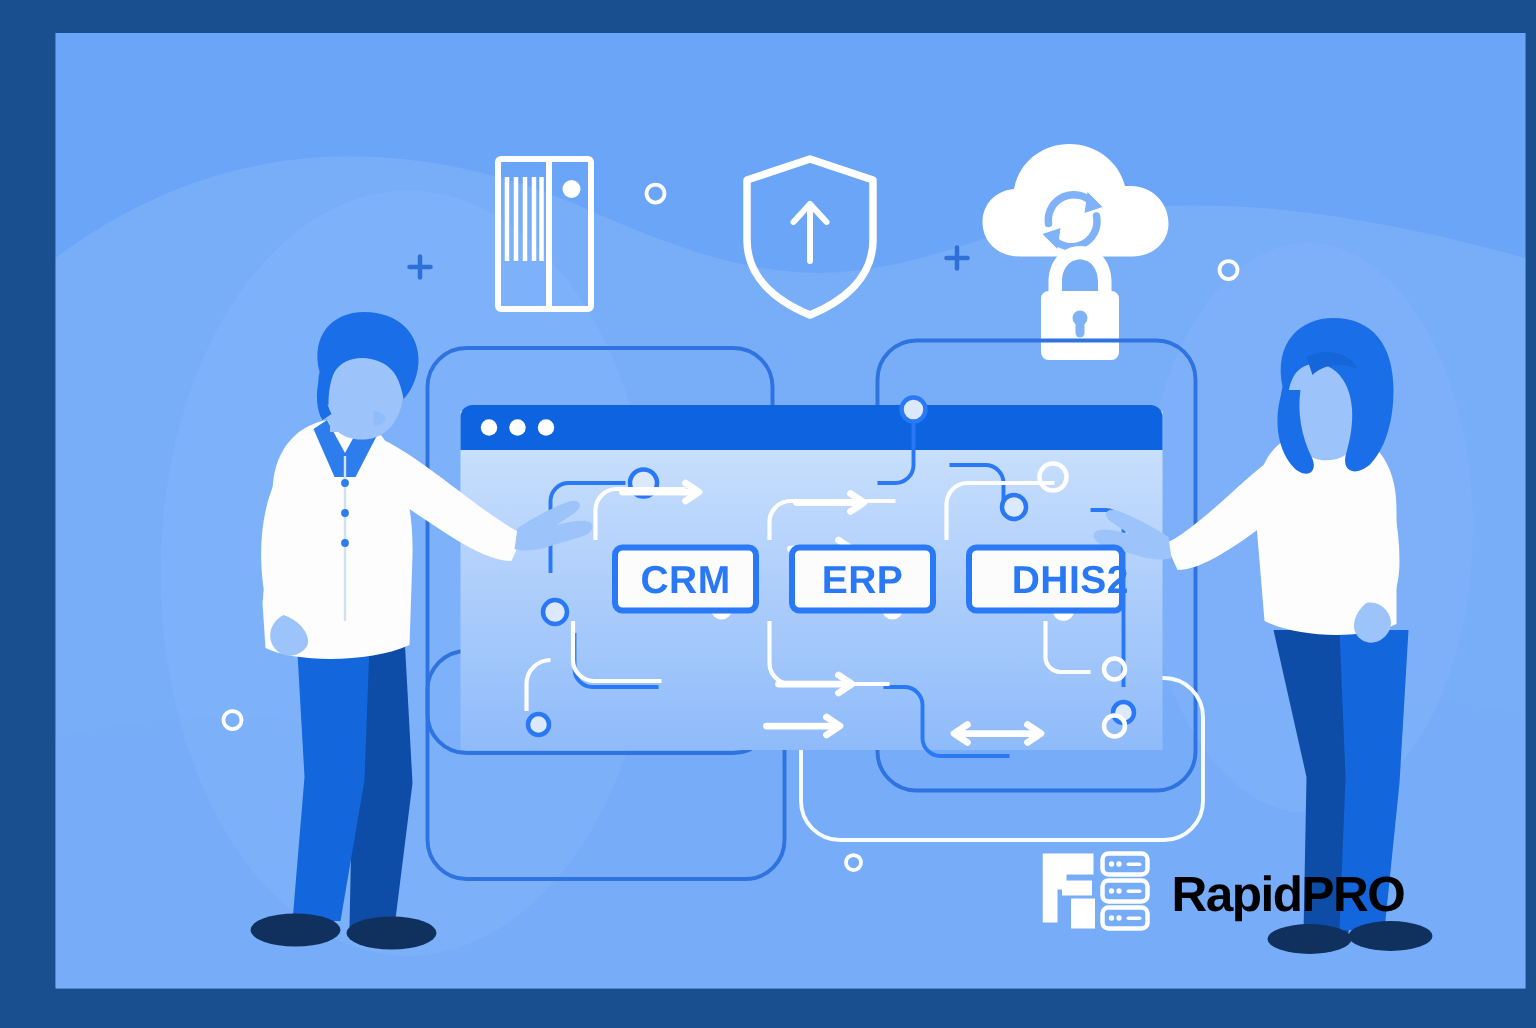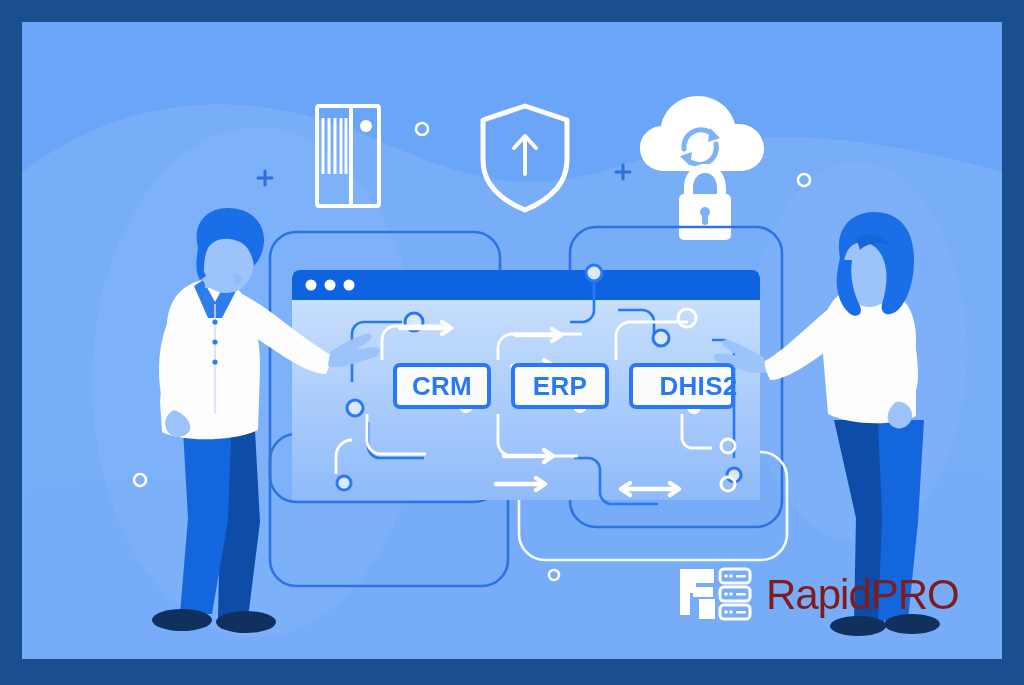--- a/index.html
+++ b/index.html
@@ -7,32 +7,32 @@
     width:1024px;height:685px;overflow:hidden;
     font-family:"Liberation Sans", sans-serif;
     background:#1a4f8f;
   }
   #stage{position:relative;width:1024px;height:685px;}
   .frame{
     position:absolute;left:0;top:0;width:1024px;height:685px;
     background:#1a4f8f;
   }
   .canvas{
-    position:absolute;left:22px;top:22px;width:980px;height:637px;
+    position:absolute;left:37px;top:22px;width:980px;height:637px;
     background:#6ba5f7;
     overflow:hidden;
   }
   .layer{position:absolute;left:0;top:0;width:980px;height:637px;}
   svg{display:block;}
   .logo-wrap{
     position:absolute;left:658px;top:545px;
     display:flex;align-items:center;gap:14px;
   }
   .logo-text{
-    color:#7f1d1d;font-size:42px;font-weight:normal;
+    color:#000000;font-size:33px;font-weight:bold;
     letter-spacing:-1px;line-height:1;
     font-family:"Liberation Sans", sans-serif;
     white-space:nowrap;
   }
   .node-label{
     position:absolute;
     background:#fcfcfd;
     border:4px solid #2979f6;
     border-radius:7px;
     display:flex;align-items:center;justify-content:center;

